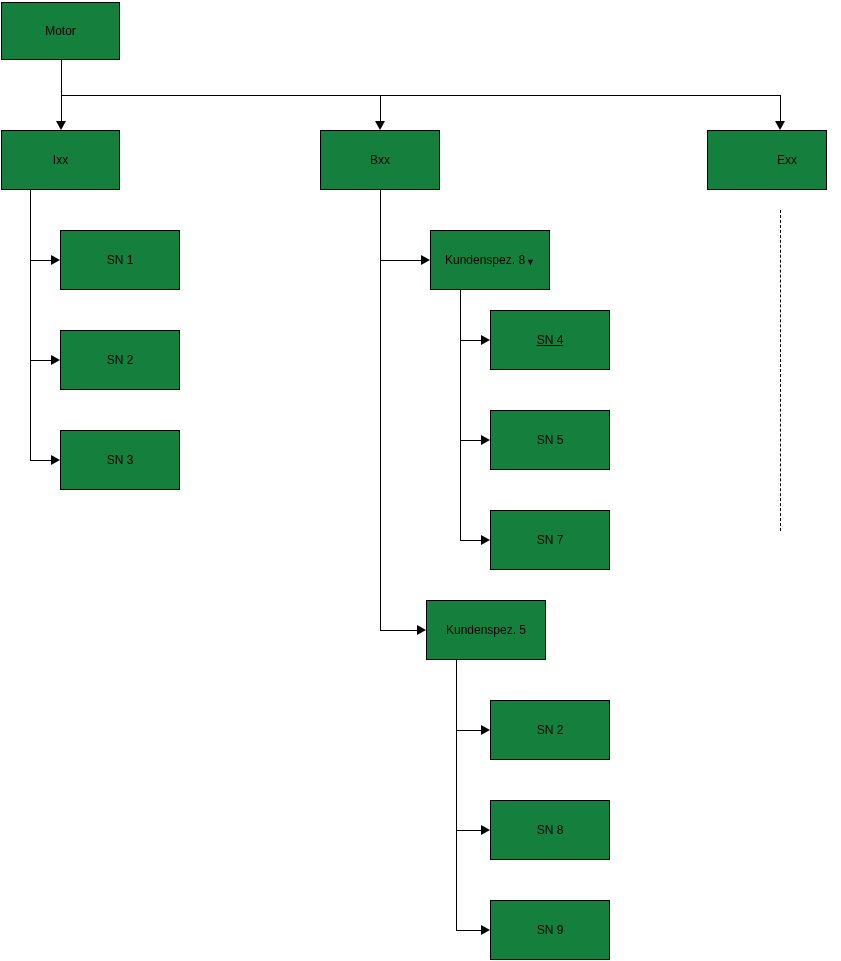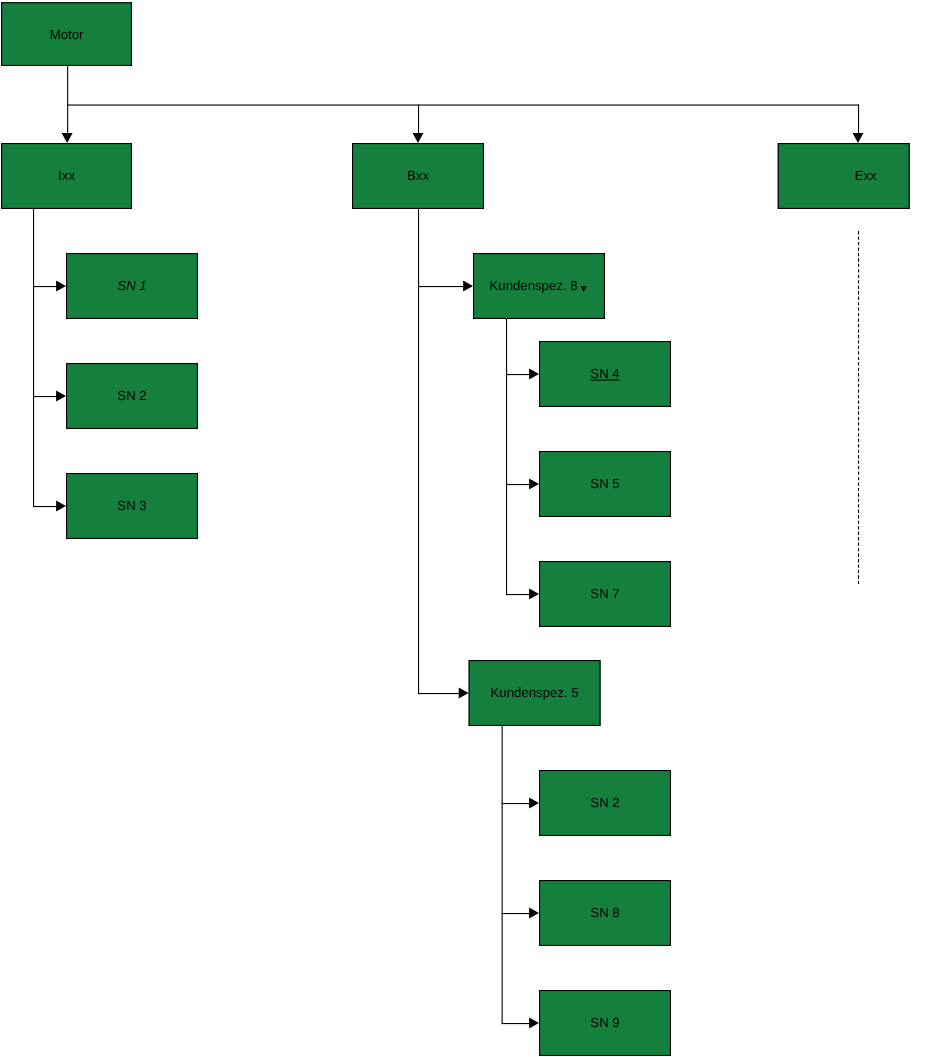--- a/index.html
+++ b/index.html
@@ -122,21 +122,21 @@
   </div>
 
   <div class="node" style="left:1px; top:130px; width:119px;">
     <span>Ixx</span>
   </div>
 
   <div class="node" style="left:707px; top:130px;padding-left:40px;">
     <span>Exx</span>
   </div>
 
-  <div class="node" style="left:60px; top:230px;font-style:italic;">
+  <div class="node" style="left:60px; top:230px;">
     <span>SN 1</span>
   </div>
 
   <div class="node" style="left:60px; top:330px;">
     <span>SN 2</span>
   </div>
 
   <div class="node" style="left:60px; top:430px;">
     <span>SN 3</span>
   </div>

